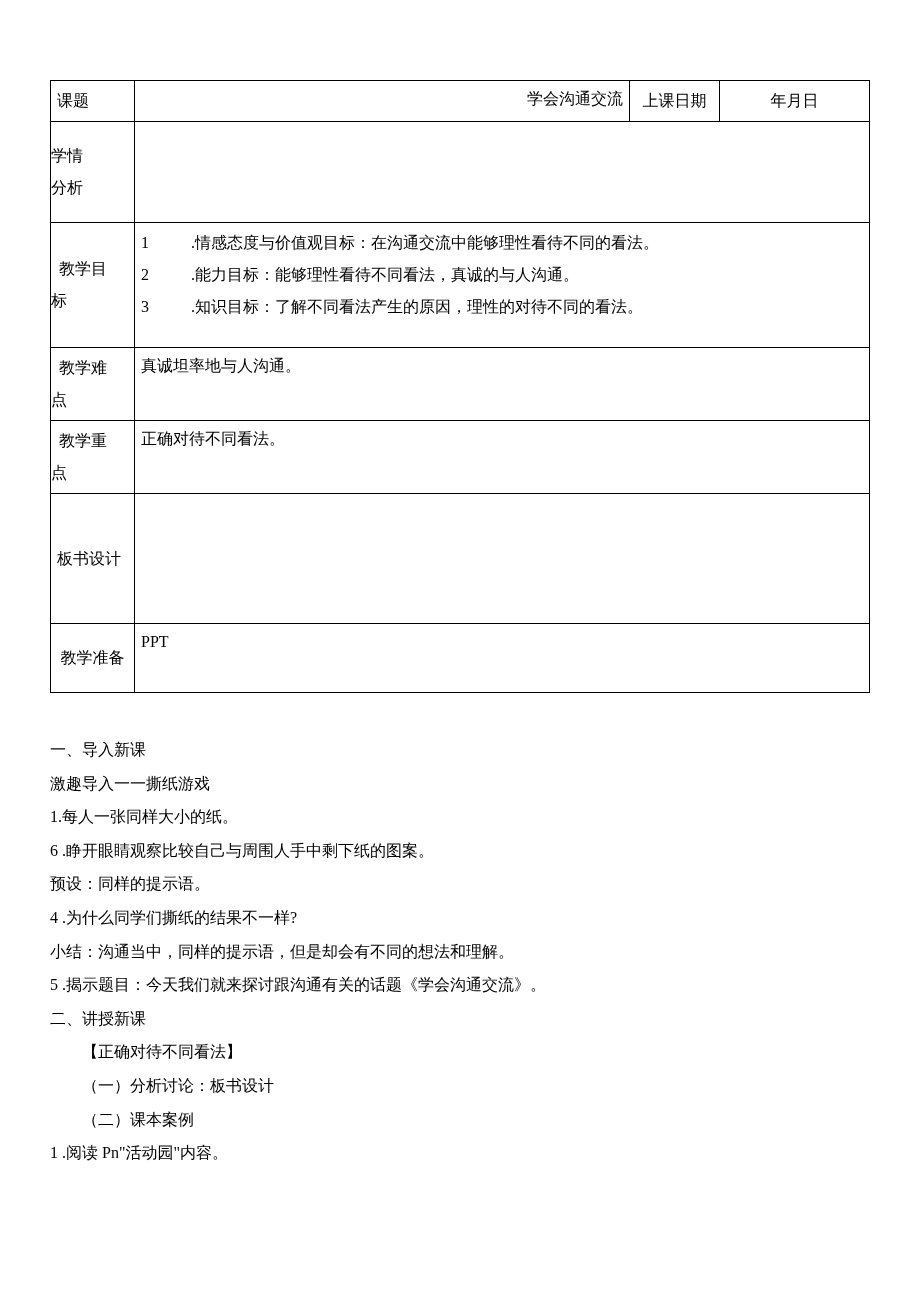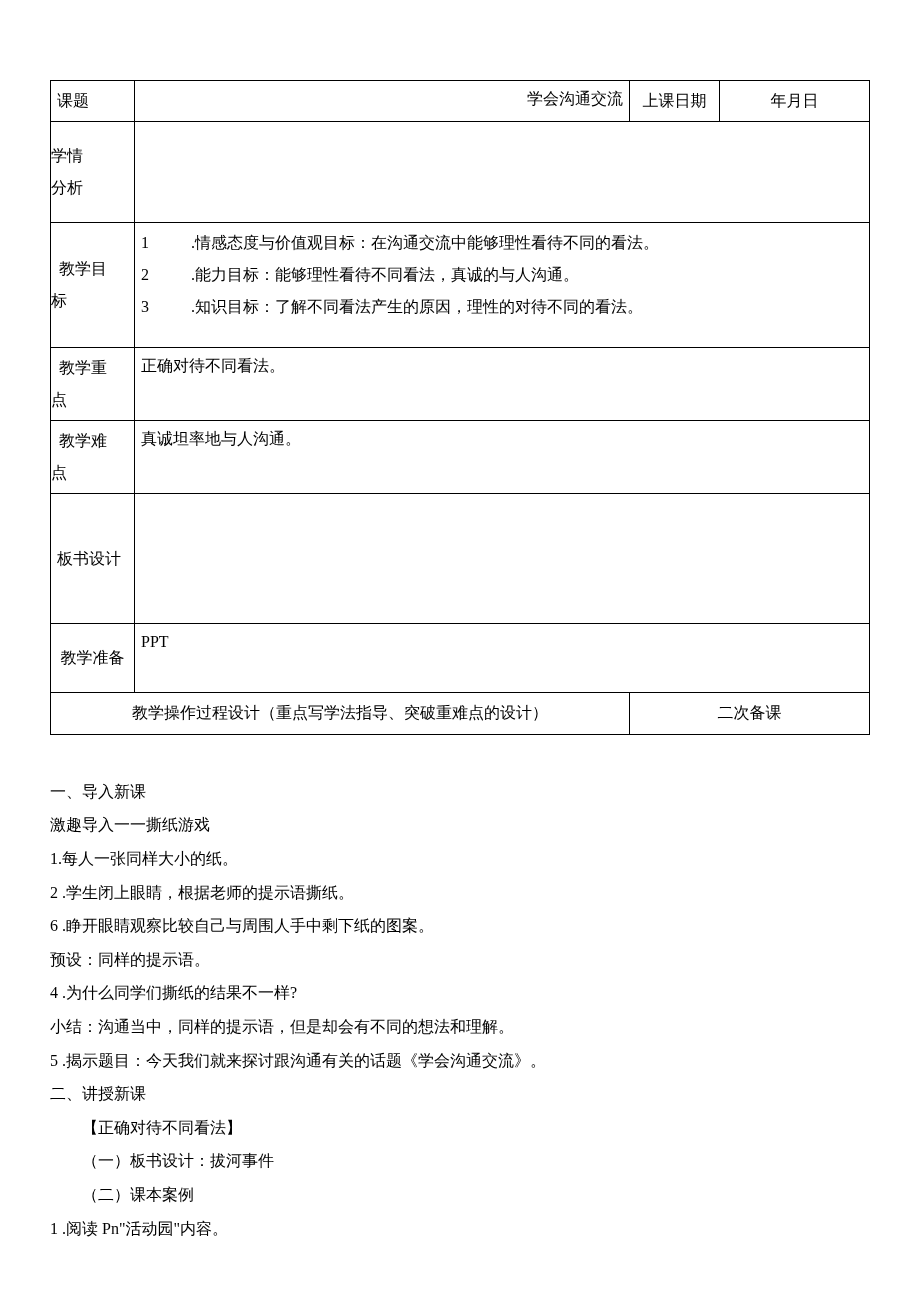--- a/index.html
+++ b/index.html
@@ -105,59 +105,54 @@
       </div>
       <div class="obj-line">
         <span class="obj-num">3</span>
         <span>.知识目标：了解不同看法产生的原因，理性的对待不同的看法。</span>
       </div>
     </td>
   </tr>
 
   <tr>
     <td class="label-cell label-cell-p">
+      <div>教学难</div>
+      <div style="margin-left:-8px;">点</div>
+    </td>
+    <td colspan="3">真诚坦率地与人沟通。</td>
+  </tr>
+
+  <tr>
+    <td class="label-cell label-cell-p">
       <div>教学重</div>
       <div style="margin-left:-8px;">点</div>
     </td>
     <td colspan="3">正确对待不同看法。</td>
-  </tr>
-
-  <tr>
-    <td class="label-cell label-cell-p">
-      <div>教学难</div>
-      <div style="margin-left:-8px;">点</div>
-    </td>
-    <td colspan="3">真诚坦率地与人沟通。</td>
   </tr>
 
   <tr>
     <td class="label-cell tall-empty" style="vertical-align:middle;">板书设计</td>
     <td colspan="3"></td>
   </tr>
 
   <tr>
     <td class="label-cell" style="padding:18px 0;text-align:center;">教学准备</td>
     <td colspan="3">PPT</td>
   </tr>
 
-  <tr class="section-row">
-    <td colspan="2">教学操作过程设计（重点写学法指导、突破重难点的设计）</td>
-    <td colspan="2">二次备课</td>
-  </tr>
 </tbody>
   </table>
 
 <div class="content-area">
   <p>一、导入新课</p>
   <p>激趣导入一一撕纸游戏</p>
   <p>1.每人一张同样大小的纸。</p>
-  <p>2 .学生闭上眼睛，根据老师的提示语撕纸。</p>
   <p>6 .睁开眼睛观察比较自己与周围人手中剩下纸的图案。</p>
   <p>预设：同样的提示语。</p>
   <p>4 .为什么同学们撕纸的结果不一样?</p>
   <p>小结：沟通当中，同样的提示语，但是却会有不同的想法和理解。</p>
   <p>5 .揭示题目：今天我们就来探讨跟沟通有关的话题《学会沟通交流》。</p>
   <p>二、讲授新课</p>
   <p class="indent-1">【正确对待不同看法】</p>
-  <p class="indent-1">（一）板书设计：拔河事件</p>
+  <p class="indent-1">（一）分析讨论：板书设计</p>
   <p class="indent-1">（二）课本案例</p>
   <p>1 .阅读 Pn"活动园"内容。</p>
 </div>
 
 </body></html>

